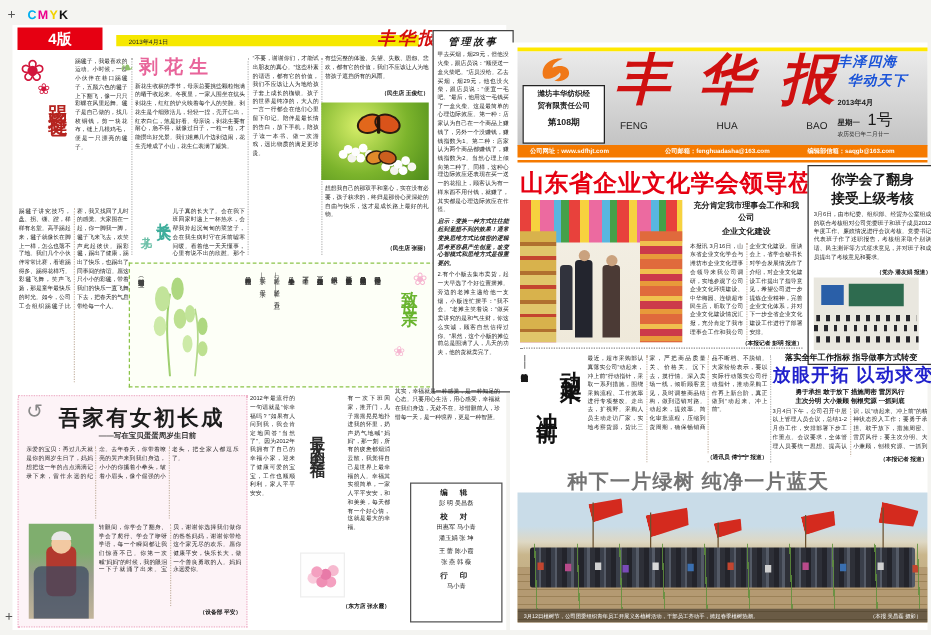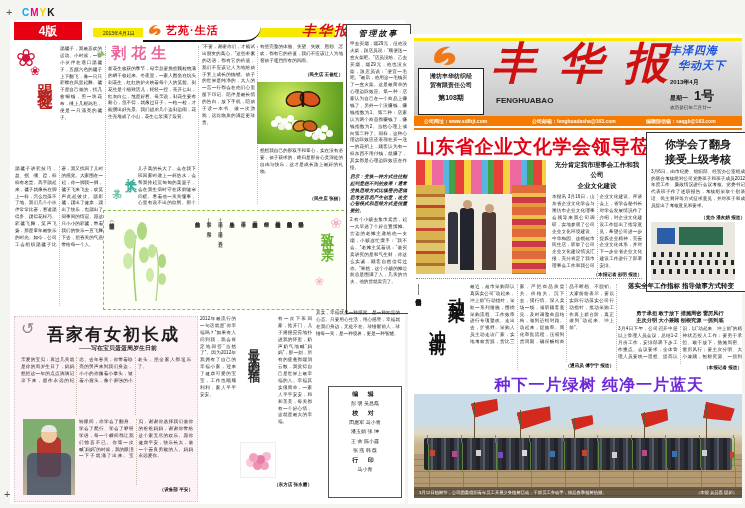--- a/index.html
+++ b/index.html
@@ -50,38 +50,38 @@
   
   .sbox{border:1px solid #555;background:#fff;padding:3px 2px;text-align:center}
   .slabel{font-size:6px;font-weight:bold;letter-spacing:4px}
   .snames{font-size:5px;line-height:1.9;white-space:pre-line}
   
   .band{background:linear-gradient(#ebebeb,#c3c3c3);border-top:3px solid #ffe800}
   .ibox{background:#fff;border:1px solid #222;text-align:center;padding-top:3px}
   .ibox .l{font-size:6px;font-weight:bold;line-height:1.5}
   .ibox .iss{font-size:7px;font-weight:bold;margin-top:3px}
   .rmast{color:#cf1010;font-weight:bold;font-style:italic;font-size:44px;letter-spacing:22px;white-space:nowrap;font-family:"Liberation Serif",serif;line-height:1.1}
-  .py{display:flex;font-size:8px;font-weight:bold;color:#222}
+  .py{display:flex;justify-content:space-between;font-size:8px;font-weight:normal;color:#222}
   .slogan{color:#1a53d8;font-weight:bold;font-style:italic;font-size:11px;font-family:"Liberation Serif",serif;line-height:1.35;letter-spacing:1px}
   .rdate1{font-size:6px;font-weight:bold}
   .rweek{font-size:6px;font-weight:bold}
-  .rnum{font-size:13px;font-weight:bold}
+  .rnum{font-size:13px;font-weight:normal}
   .rlunar{font-size:4.6px}
   .obar{background:#f57a00}
   .obar span{position:absolute;top:0;font-size:5px;line-height:10px;color:#fff;font-weight:bold}
   .obar2{background:#f57a00}
   .headline{color:#e60012;font-weight:bold;font-size:19px;letter-spacing:0.5px;white-space:nowrap}
   .pbx{border:1px solid #333;padding:4px;background:#fff}
   .ptit{font-size:11px;font-weight:bold;text-align:center;line-height:1.35}
   .subhead{font-size:6.5px;font-weight:bold;text-align:center;line-height:1.6}
   .acttit{font-weight:bold;font-size:17px;letter-spacing:4px;line-height:1;color:#111}
   .viskick{font-size:6.5px;font-weight:bold;text-align:center;color:#111}
   .vishead{font-size:14.5px;font-weight:bold;text-align:center;color:#2020cc;letter-spacing:1px;white-space:nowrap}
   .vissub{font-size:5.2px;font-weight:bold;text-align:center;color:#111}
-  .treetit{font-size:16px;font-weight:bold;text-align:right;color:#6d28d9;letter-spacing:1px;white-space:nowrap}
+  .treetit{font-size:16px;font-weight:bold;text-align:left;color:#737373;letter-spacing:1px;white-space:nowrap}
   
   .ph{overflow:hidden;position:absolute}
   .ph-market{background:linear-gradient(#f4f0e6,#efe9da)}
   .festoon{position:absolute;left:0;top:0;right:0;height:30%;
      background:repeating-linear-gradient(90deg,#e8413c 0 9px,#f7d23e 9px 16px,#ec6aa0 16px 27px,#58b6e0 27px 33px,#45a049 33px 39px)}
   .shelfL{position:absolute;left:0;top:22%;bottom:0;width:22%;
      background:repeating-linear-gradient(#d8b24c 0 9px,#b0702f 9px 12px,#e0c56a 12px 20px,#c4452f 20px 23px)}
   .shelfR{position:absolute;right:0;top:22%;bottom:0;width:26%;
      background:repeating-linear-gradient(#e06a3c 0 8px,#f0c04e 8px 12px,#cc3a4a 12px 18px,#e89a3a 18px 22px)}
   .fig{position:absolute;border-radius:3px 3px 0 0}
@@ -119,26 +119,20 @@
 <div class="cmyk" style="left:22px;top:7px"><span class="c">C</span><span class="m">M</span><span class="y">Y</span><span class="k">K</span></div>
 <div class="mark" style="left:731px;top:34px">+</div>
 <div class="mark" style="left:4px;top:488px">+</div>
 <div class="mark" style="left:731px;top:488px">+</div>
 
 <div class="page" style="left:10px;top:20px;width:395px;height:484px">
 
   <div class="abs badge" style="left:4px;top:2px;width:68px;height:18px">4版</div>
   <div class="abs ystripe" style="left:83px;top:8px;width:242px;height:9px"></div>
   <div class="abs lpdate" style="left:93px;top:9.5px">2013年4月1日</div>
-  <div class="abs tab" style="left:133px;top:1px;width:114px;height:19px">
-    <span><svg width="16" height="13" viewBox="0 0 40 30">
-          <path d="M6 24 C2 12 14 2 27 4 C20 7 16 10 16 14 C24 10 34 12 34 20 C34 26 26 30 18 28 C24 25 26 22 24 19 C18 26 8 28 6 24Z" fill="#f07818"></path>
-        </svg></span>
-    <span class="tabtxt">艺苑·生活</span>
-  </div>
   <div class="abs lpmast" style="left:292px;top:2px">丰华报</div>
 
   <div class="vline" style="left:95px;top:26px;height:158px"></div>
   <div class="vline" style="left:188px;top:26px;height:158px"></div>
   <div class="vline" style="left:247px;top:26px;height:158px"></div>
 
   <div class="abs flower-red" style="left:6px;top:26px;font-size:24px;line-height:1">❀</div>
   <div class="abs flower-red" style="left:20px;top:44px;font-size:12px">❀</div>
   <div class="abs vert tkick" style="left:27px;top:52px;height:84px">踢彩毽</div>
   <div class="abs t" style="left:50px;top:26px;width:42px;height:116px">踢毽子，我最喜欢的运动。小时候，一群小伙伴在巷口踢毽子，五颜六色的毽子上下翻飞，像一只只彩蝶在风里起舞。毽子是自己做的，找几枚铜钱，剪一块花布，缝上几根鸡毛，便是一只漂亮的毽子。</div>
@@ -323,20 +317,21 @@
 
   <div class="abs vert" style="left:8px;top:250px;height:86px;font-size:5.5px;font-weight:bold">——超市采购部落实公司行动指针纪实</div>
   <div class="abs" style="left:20px;top:250px;width:40px;height:88px">
     <span class="abs vert acttit" style="left:20px;top:0">动起来</span>
     <span class="abs vert acttit" style="left:1px;top:32px">冲上前</span>
   </div>
   <div class="abs t c3" style="left:62px;top:250px;width:144px;height:86px">最近，超市采购部认真落实公司“动起来，冲上前”行动指针，采取一系列措施，围绕采购流程、工作效率进行专项整改。走出去，扩视野。采购人员主动走访厂家，实地考察货源，货比三家，严把商品质量关、价格关。沉下去，摸行情。深入卖场一线，倾听顾客意见，及时调整商品结构，做到适销对路。动起来，提效率。简化审批流程，压缩到货周期，确保畅销商品不断档、不脱销。大家纷纷表示，要以实际行动落实公司行动指针，推动采购工作再上新台阶，真正做到“动起来、冲上前”。</div>
   <div class="abs by" style="left:116px;top:329px;width:90px;background:#fff">（通讯员 傅宁宁 报道）</div>
 
   <div class="abs viskick" style="left:212px;top:248px;width:122px">落实全年工作指标 指导做事方式转变</div>
+  <div class="abs vishead" style="left:210px;top:257px;width:124px">放眼开拓  以动求变</div>
   <div class="abs vissub" style="left:210px;top:276px;width:124px">勇于承担 敢于放下 措施周密 雷厉风行</div>
   <div class="abs vissub" style="left:210px;top:283px;width:124px">主次分明 大小兼顾 刨根究源 一抓到底</div>
   <div class="abs t c2" style="left:210px;top:292px;width:124px;height:40px">3月4日下午，公司召开中层以上管理人员会议，总结1-2月份工作，安排部署下步工作重点。会议要求，全体管理人员要统一思想、提高认识，以“动起来、冲上前”的精神状态投入工作；要勇于承担、敢于放下，措施周密、雷厉风行；要主次分明、大小兼顾，刨根究源、一抓到底，放眼开拓，以动求变，确保全年各项目标任务落到实处。</div>
   <div class="abs by" style="left:240px;top:331px;width:94px;background:#fff">（本报记者 报道）</div>
 
   <div class="abs treetit" style="left:46px;top:341px;width:250px">种下一片绿树 纯净一片蓝天</div>
   <div class="ph ph-tree" style="left:6px;top:360px;width:328px;height:104px">
     <div class="furrow"></div>
     <div class="flag" style="left:58px;top:6px"></div>
       <div class="pole" style="left:60px;top:8px;height:46px"></div>

